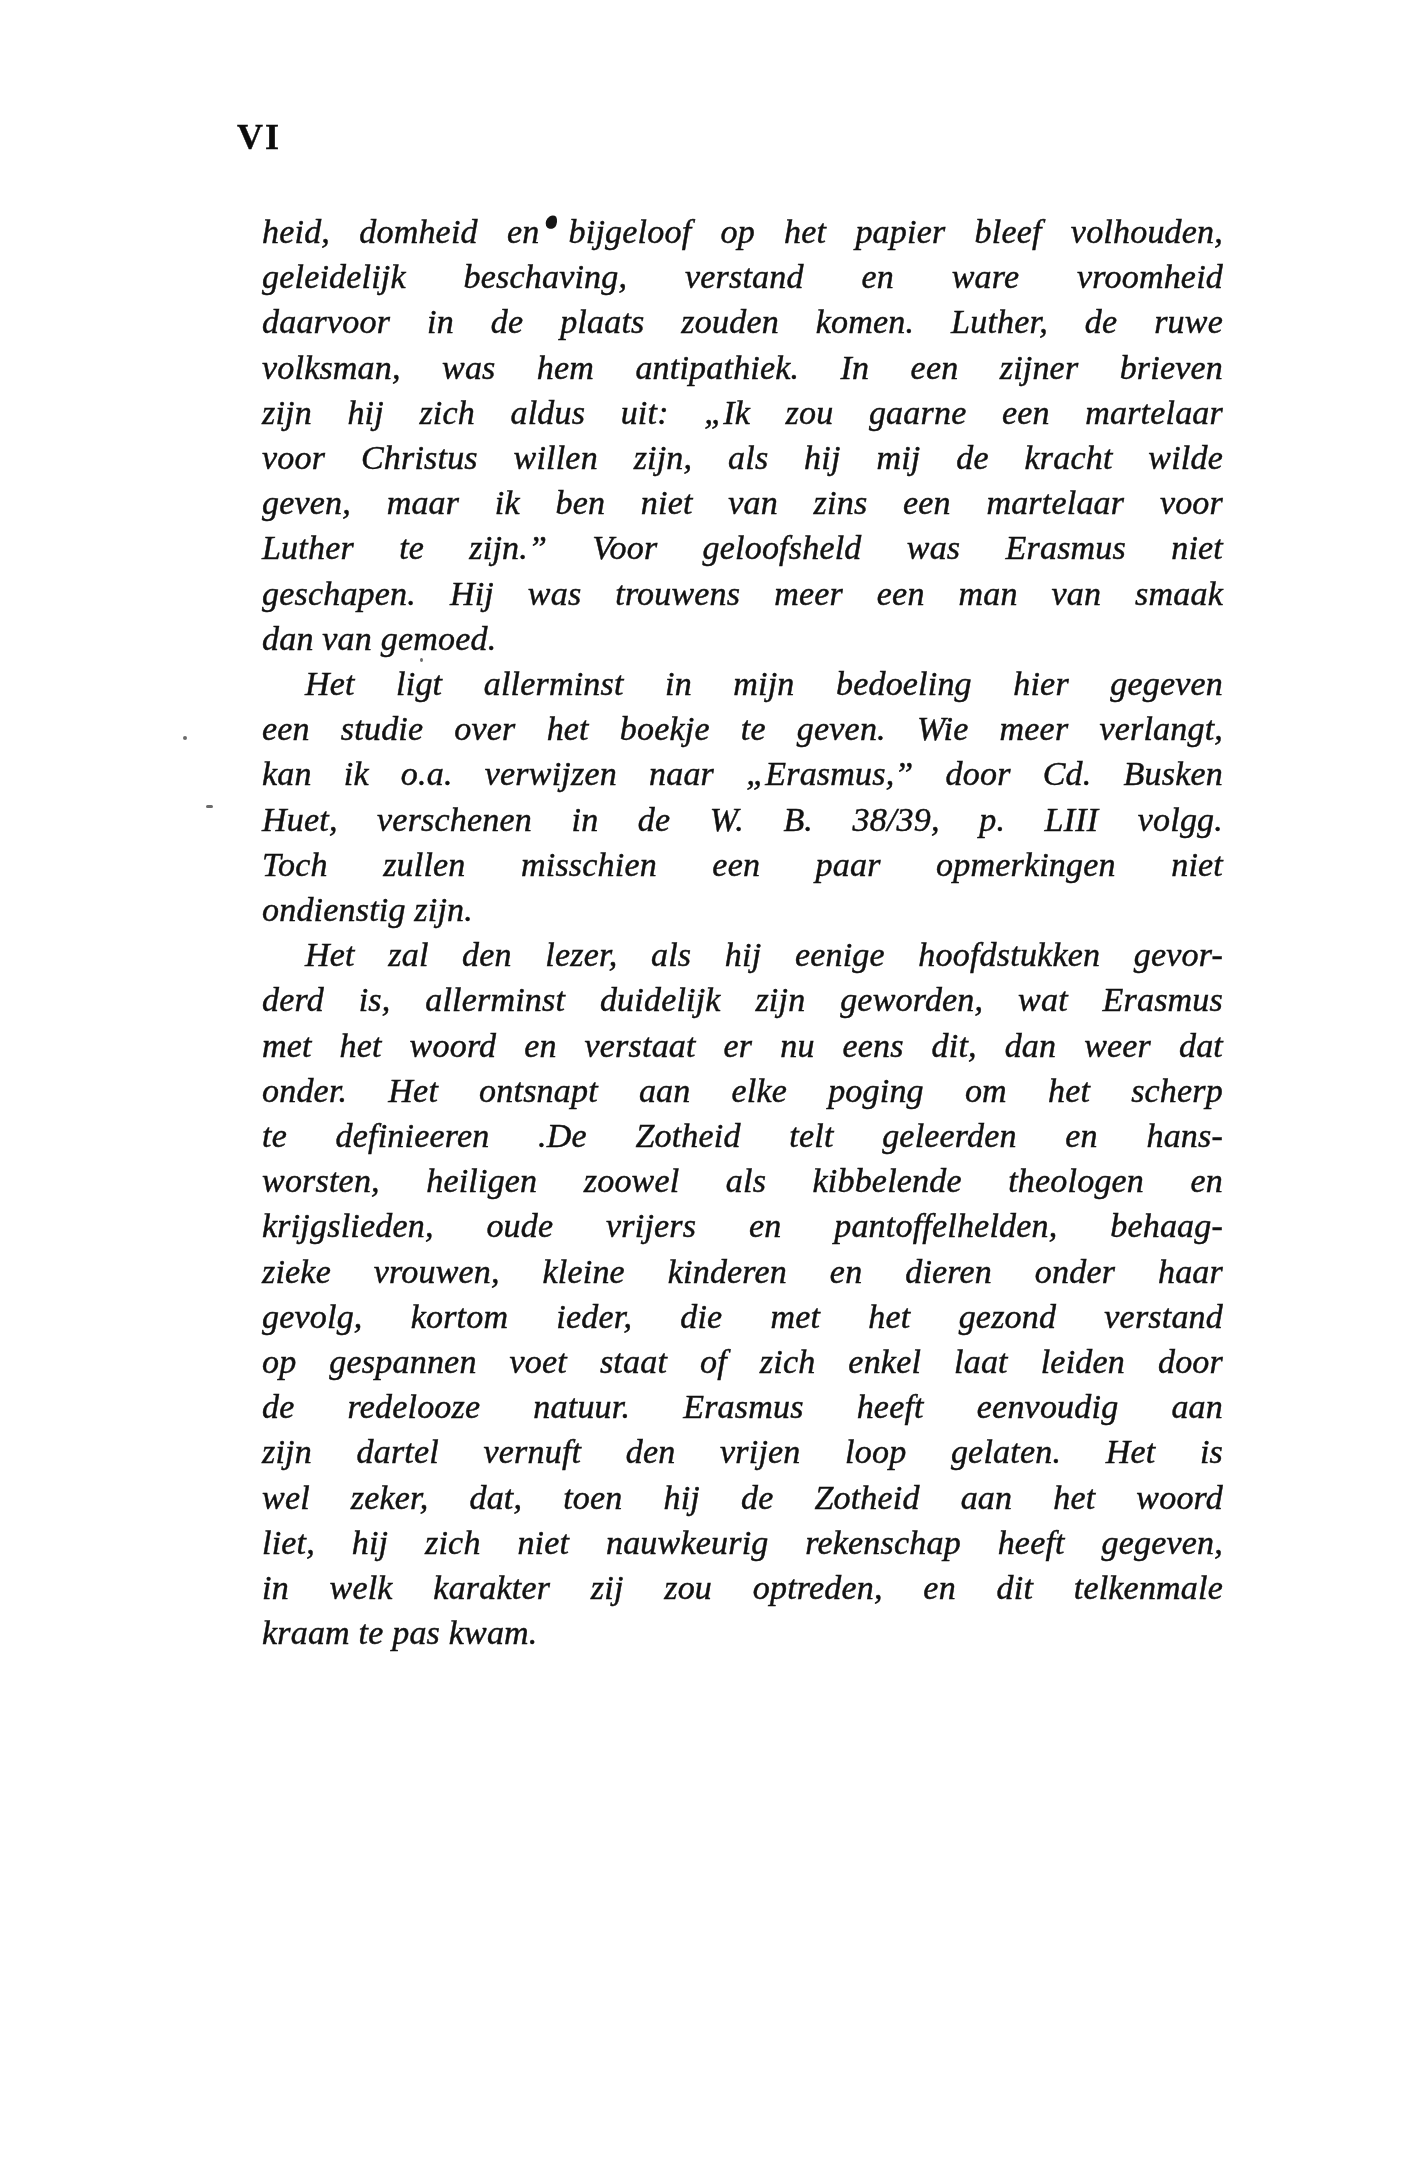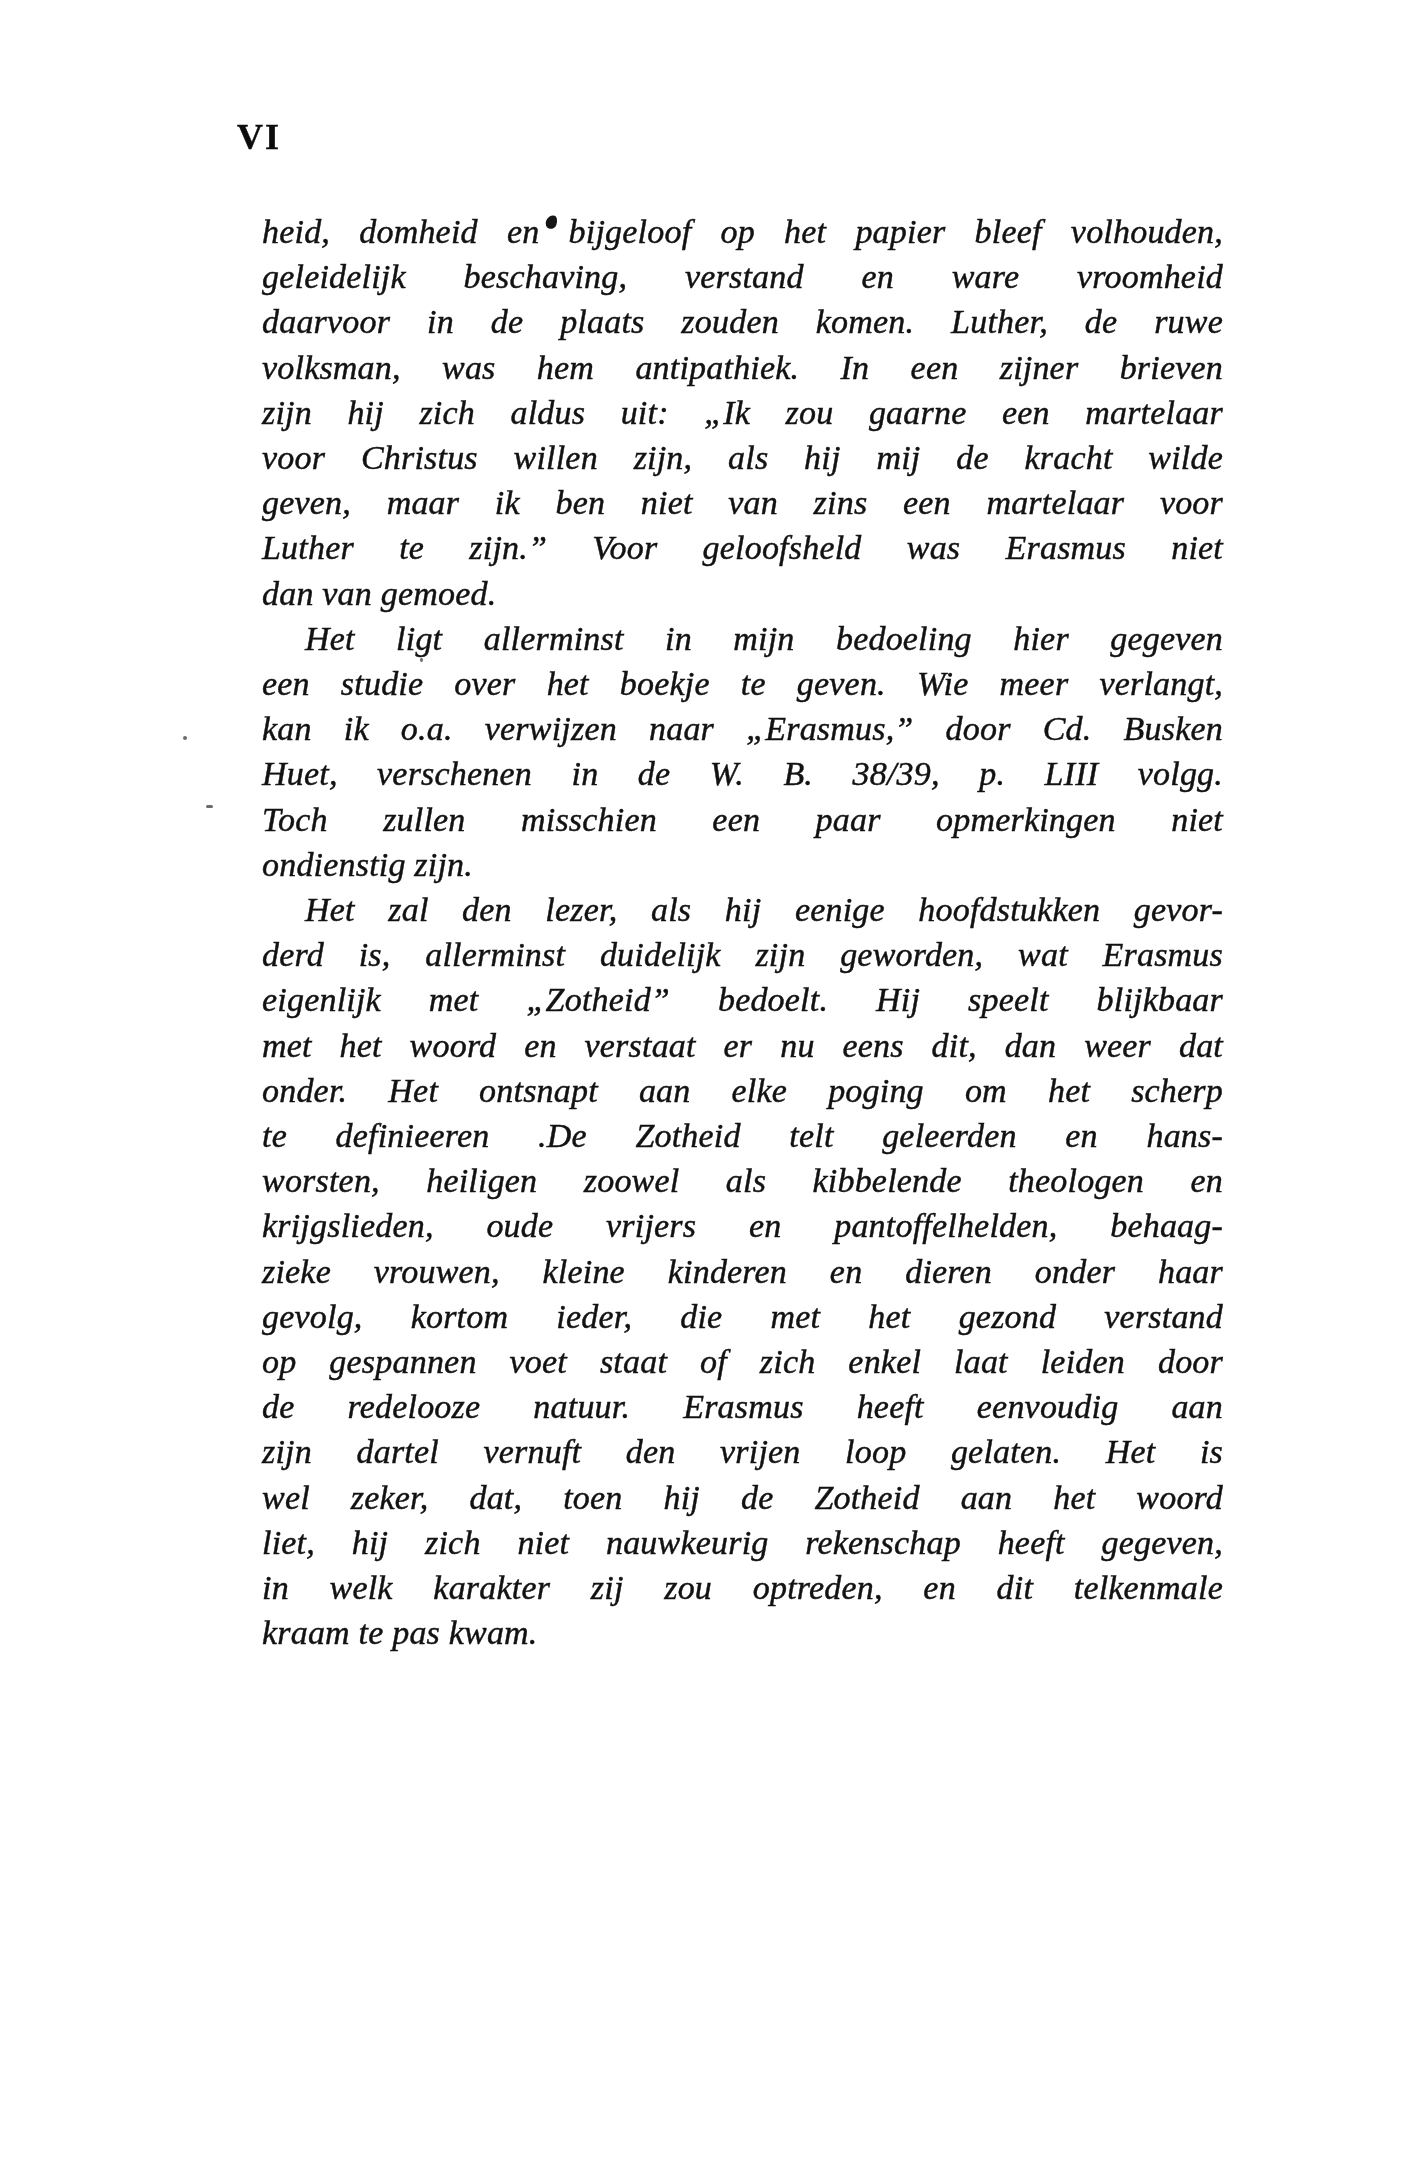--- a/index.html
+++ b/index.html
@@ -75,34 +75,34 @@
   <div class="text-block">
       <div class="paragraph">
         <div class="line">heid, domheid en bijgeloof op het papier bleef volhouden,</div>
         <div class="line">geleidelijk beschaving, verstand en ware vroomheid</div>
         <div class="line">daarvoor in de plaats zouden komen. Luther, de ruwe</div>
         <div class="line">volksman, was hem antipathiek. In een zijner brieven</div>
         <div class="line">zijn hij zich aldus uit: „Ik zou gaarne een martelaar</div>
         <div class="line">voor Christus willen zijn, als hij mij de kracht wilde</div>
         <div class="line">geven, maar ik ben niet van zins een martelaar voor</div>
         <div class="line">Luther te zijn.” Voor geloofsheld was Erasmus niet</div>
+        <div class="line">geschapen. Hij was trouwens meer een man van smaak</div>
         <div class="line last">dan van gemoed.</div>
       </div>
       <div class="paragraph">
         <div class="line indent">Het ligt allerminst in mijn bedoeling hier gegeven</div>
         <div class="line">een studie over het boekje te geven. Wie meer verlangt,</div>
         <div class="line">kan ik o.a. verwijzen naar „Erasmus,” door Cd. Busken</div>
         <div class="line">Huet, verschenen in de W. B. 38/39, p. LIII volgg.</div>
         <div class="line">Toch zullen misschien een paar opmerkingen niet</div>
         <div class="line last">ondienstig zijn.</div>
       </div>
       <div class="paragraph">
         <div class="line indent">Het zal den lezer, als hij eenige hoofdstukken gevor-</div>
         <div class="line">derd is, allerminst duidelijk zijn geworden, wat Erasmus</div>
-        <div class="line">eigenlijk met „Zotheid” bedoelt. Hij speelt blijkbaar</div>
         <div class="line">met het woord en verstaat er nu eens dit, dan weer dat</div>
         <div class="line">onder. Het ontsnapt aan elke poging om het scherp</div>
         <div class="line">te definieeren .De Zotheid telt geleerden en hans-</div>
         <div class="line">worsten, heiligen zoowel als kibbelende theologen en</div>
         <div class="line">krijgslieden, oude vrijers en pantoffelhelden, behaag-</div>
         <div class="line">zieke vrouwen, kleine kinderen en dieren onder haar</div>
         <div class="line">gevolg, kortom ieder, die met het gezond verstand</div>
         <div class="line">op gespannen voet staat of zich enkel laat leiden door</div>
         <div class="line">de redelooze natuur. Erasmus heeft eenvoudig aan</div>
         <div class="line">zijn dartel vernuft den vrijen loop gelaten. Het is</div>

